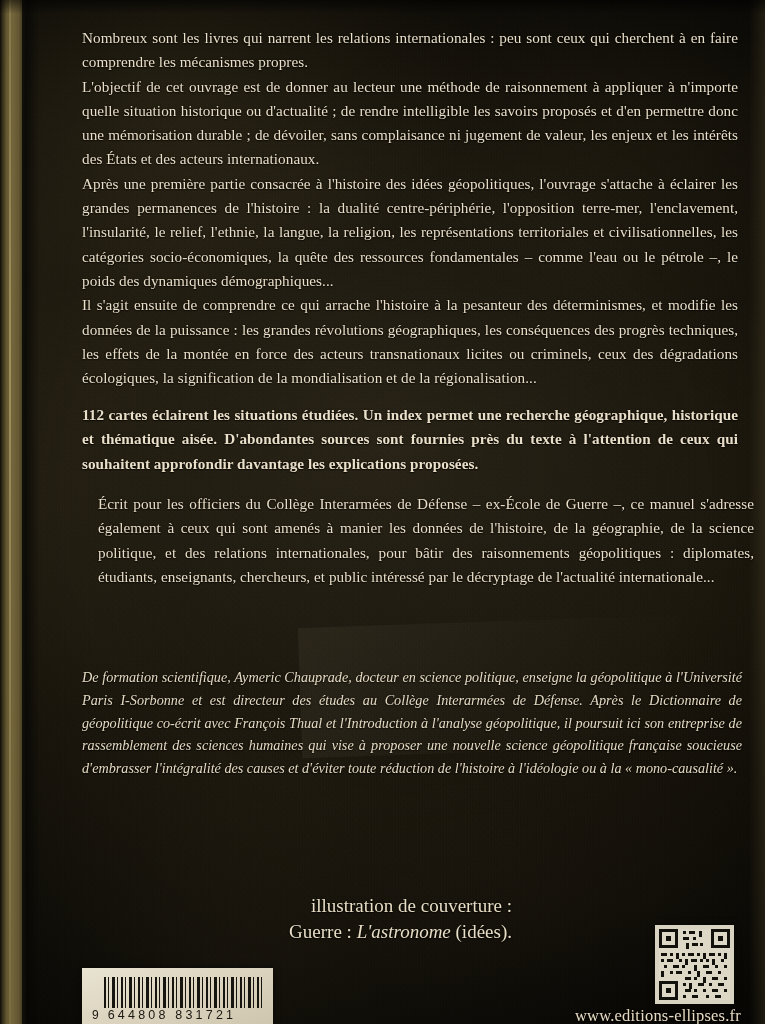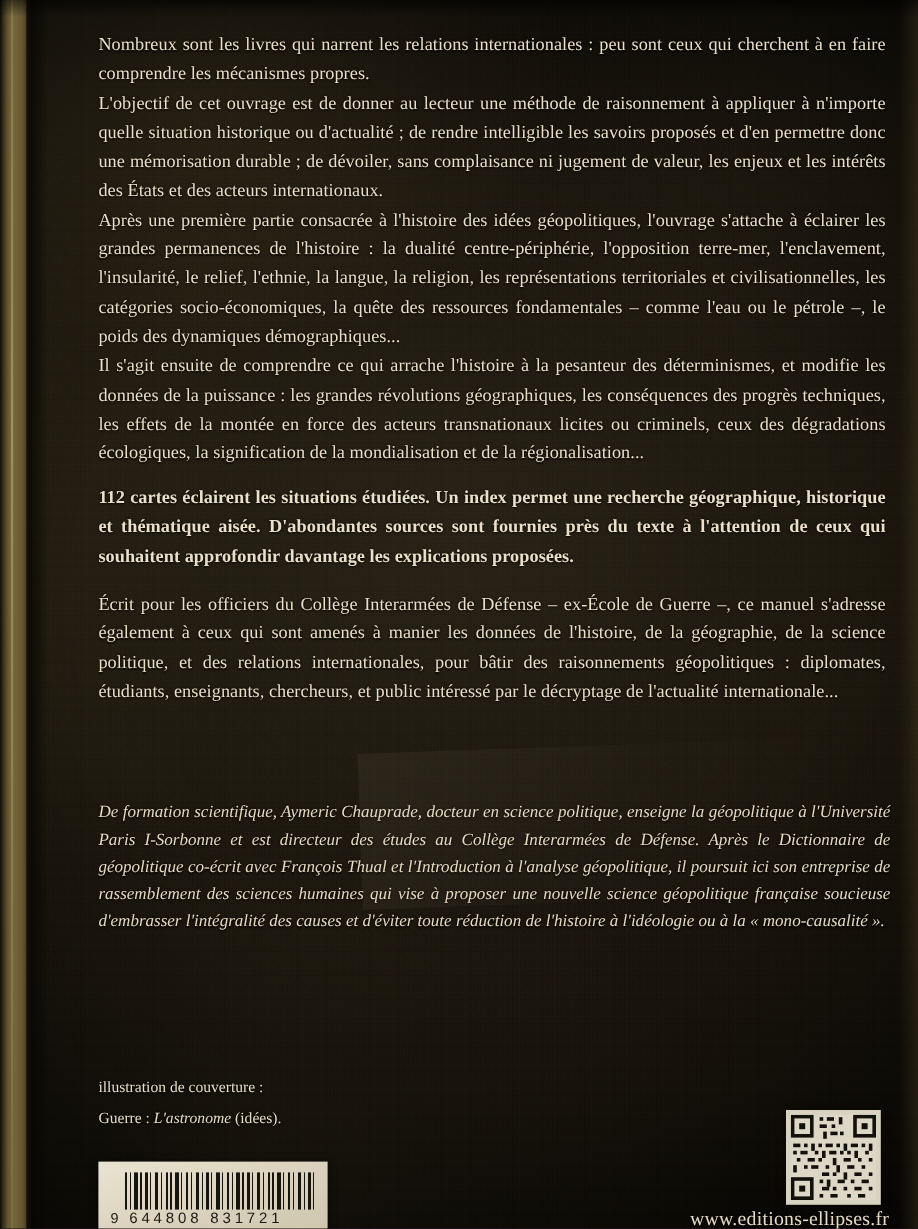--- a/index.html
+++ b/index.html
@@ -114,21 +114,21 @@
     letter-spacing: 0.05px;
     color: #eadfc8;
     text-shadow: 0 0 2px rgba(0,0,0,0.85), 0 1px 1px rgba(0,0,0,0.6);
     -webkit-font-smoothing: antialiased;
   }
 
   .blk-main { position: absolute; left: 0; top: 26px; width: 656px; }
   .blk-main p + p { margin-top: 0; }
 
   .blk-cartes { position: absolute; left: 0; top: 403px; width: 656px; font-weight: bold; }
-  .blk-ecrit  { position: absolute; left: 0; top: 492px; width: 656px; }
+  .blk-ecrit  { position: absolute; left: 16px; top: 492px; width: 656px; }
 
   .blk-bio {
     position: absolute;
     left: 0;
     top: 666px;
     width: 660px;
   }
   .blk-bio p {
     margin: 0;
     font-style: italic;
@@ -140,24 +140,25 @@
   }
 
   .blk-credit {
     position: absolute;
     left: 0;
     top: 893px;
     width: 430px;
   }
   .blk-credit .line {
     margin: 0;
-    font-size: 13px;
+    font-size: 19px;
     line-height: 26px;
     color: #e8ddc5;
     text-shadow: 0 0 2px rgba(0,0,0,0.85), 0 1px 1px rgba(0,0,0,0.6);
+    text-align: right;
   }
   .blk-credit .work { font-style: italic; }
 
   
   .barcode-card {
     position: absolute;
     left: 82px;
     top: 968px;
     width: 191px;
     height: 56px;

